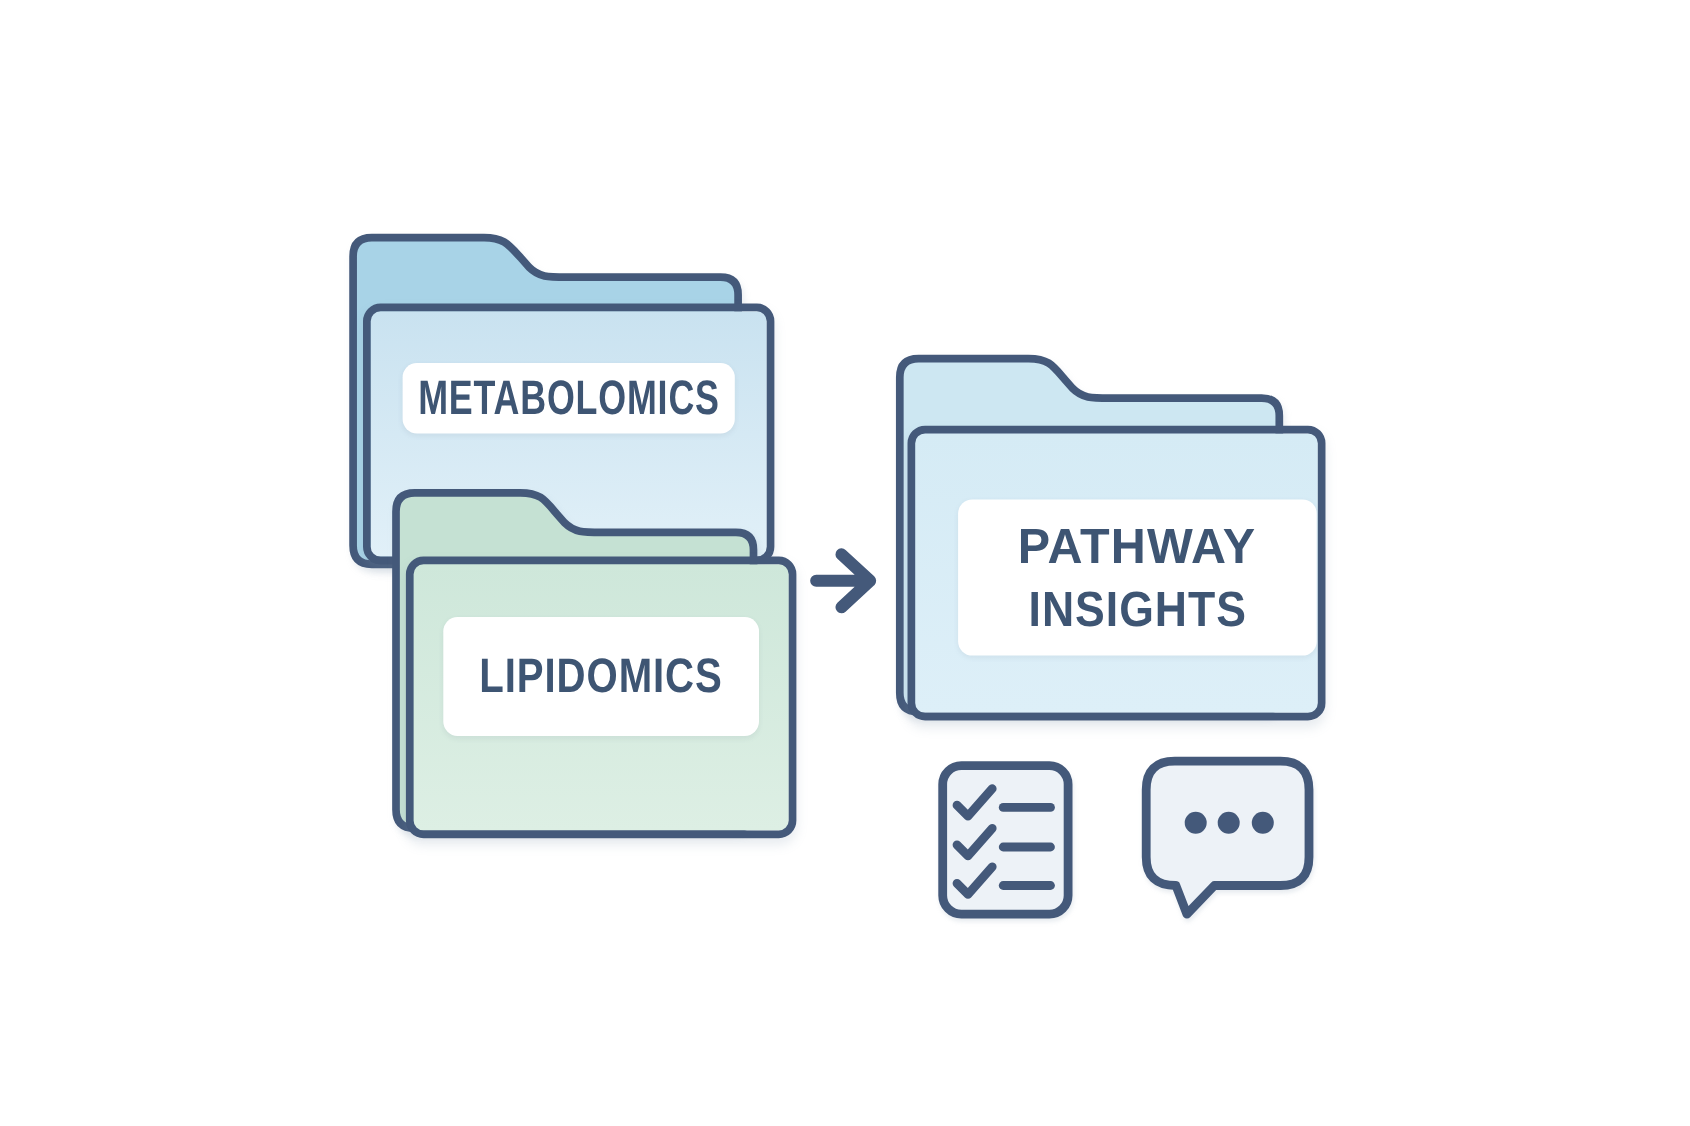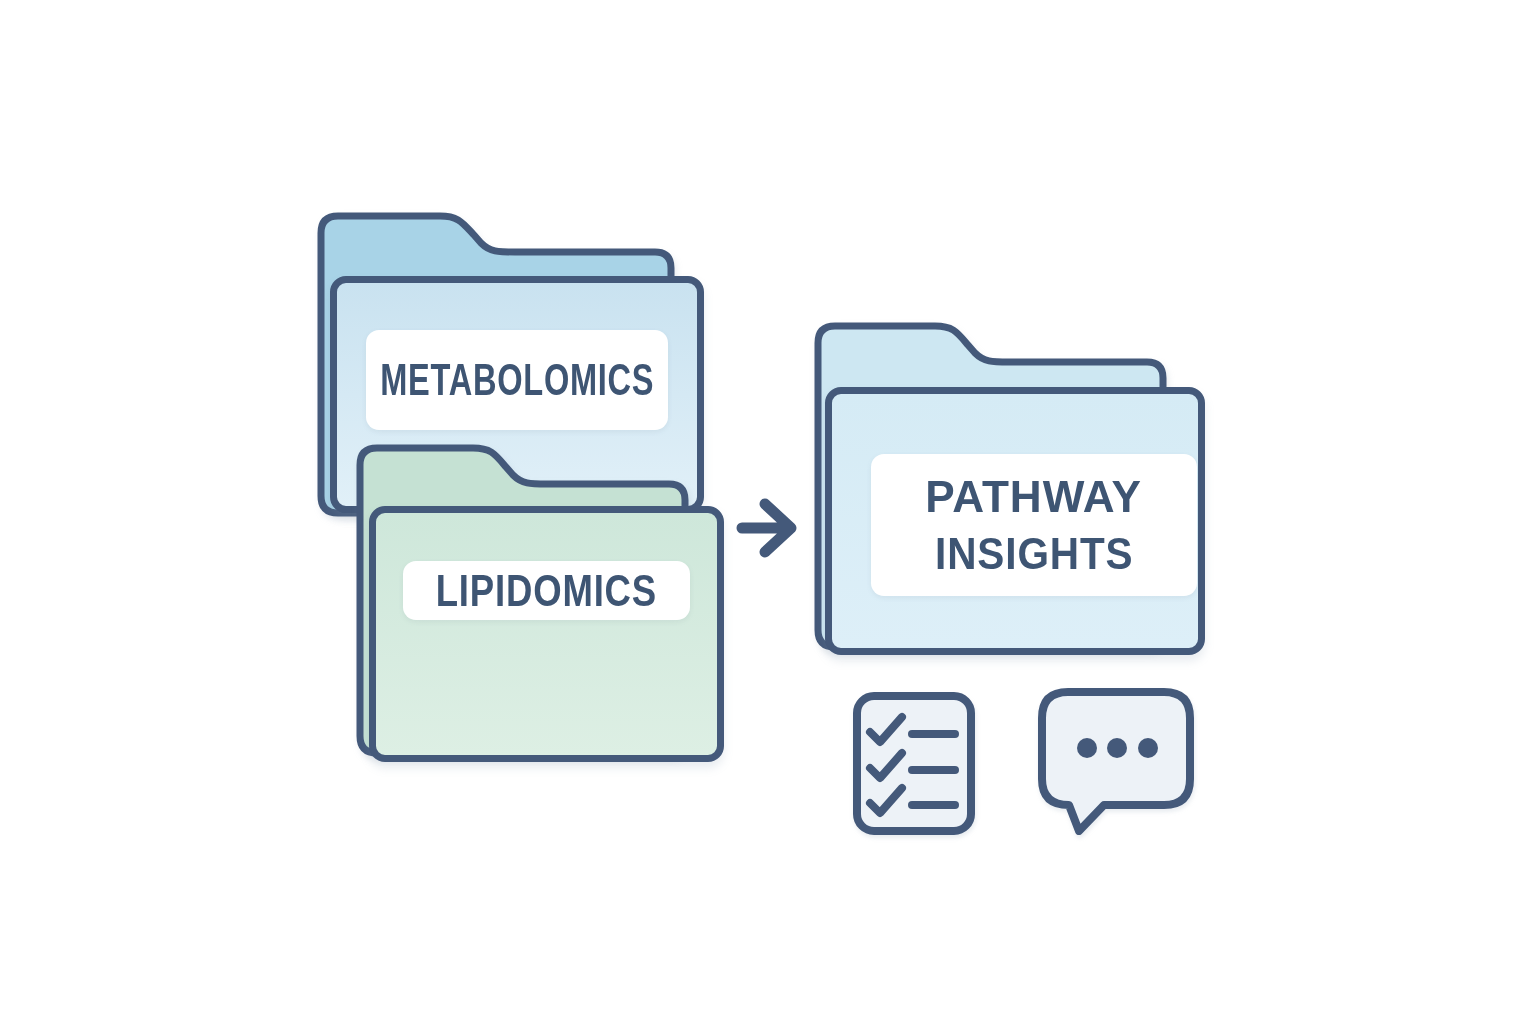--- a/index.html
+++ b/index.html
@@ -52,32 +52,32 @@
 <body>
 
 <div class="canvas">
 
   <div>
     <svg class="abs backfolder" style="left:314px;top:209px;" width="368" height="310" viewBox="0 0 368 310">
       <path class="back-path" style="fill:var(--metab-back)" d="M 24 7 H 126 C 144 7 148 13 160 26 L 167 34 C 176 43 184 43 201 43
            H 341 Q 357 43 357 59 V 288 Q 357 304 341 304 H 24 Q 7 304 7 287 V 24 Q 7 7 24 7 Z"></path>
     </svg>
     <div class="front metab abs" style="left:330px;top:276px;width:374px;height:237px;"></div>
-    <div class="label" style="left:366px;top:330px;width:302px;height:100px;">
+    <div class="label" style="left:366px;top:330px;width:302px;height:64px;">
       <span class="ltext t-metab">METABOLOMICS</span>
     </div>
   </div>
 
   <div>
     <svg class="abs backfolder" style="left:353px;top:441px;" width="340" height="318" viewBox="0 0 340 318">
       <path class="back-path" style="fill:var(--lipid-back)" d="M 24 7 H 120 C 138 7 142 13 153 26 L 160 34 C 169 43 177 43 194 43
            H 316 Q 332 43 332 59 V 296 Q 332 312 316 312 H 24 Q 7 312 7 295 V 24 Q 7 7 24 7 Z"></path>
     </svg>
     <div class="front lipid abs" style="left:369px;top:506px;width:355px;height:256px;"></div>
-    <div class="label" style="left:403px;top:561px;width:287px;height:59px;">
+    <div class="label" style="left:403px;top:561px;width:287px;height:108px;">
       <span class="ltext t-lipid">LIPIDOMICS</span>
     </div>
   </div>
 
   <svg class="abs" style="left:735px;top:495px;" width="66" height="70" viewBox="0 0 66 70">
     <path class="stroke-icon" stroke-width="11" d="M 7 33 H 45 M 30 9 L 56 33 L 30 57"></path>
   </svg>
 
   <div>
     <svg class="abs backfolder" style="left:811px;top:319px;" width="356" height="334" viewBox="0 0 356 334">

